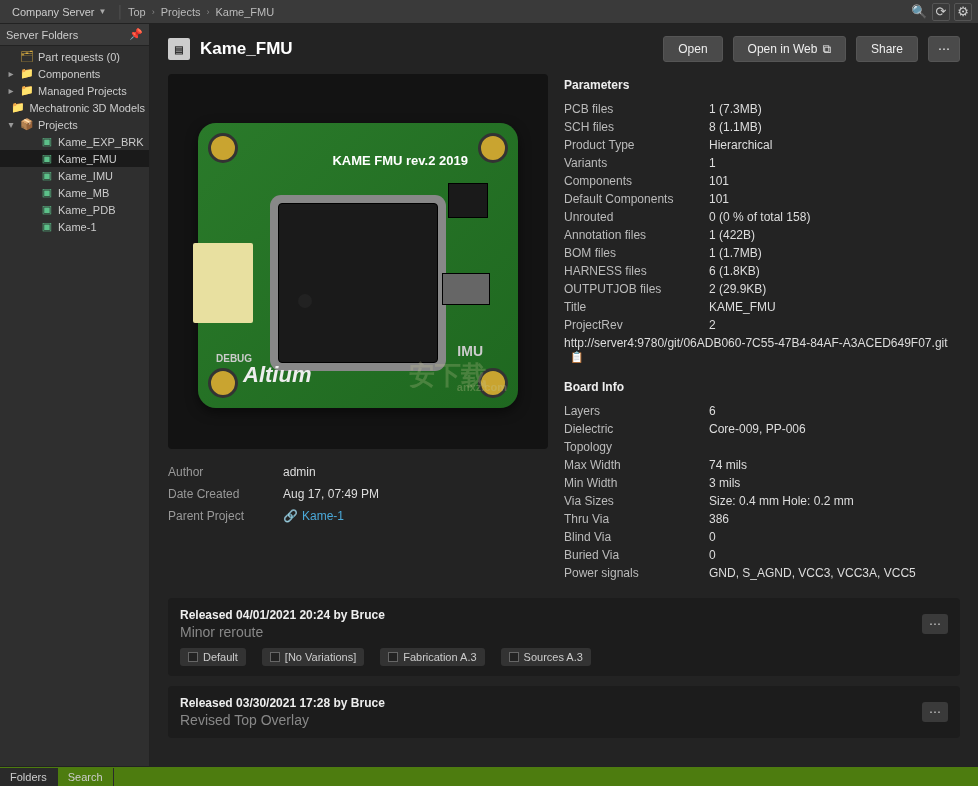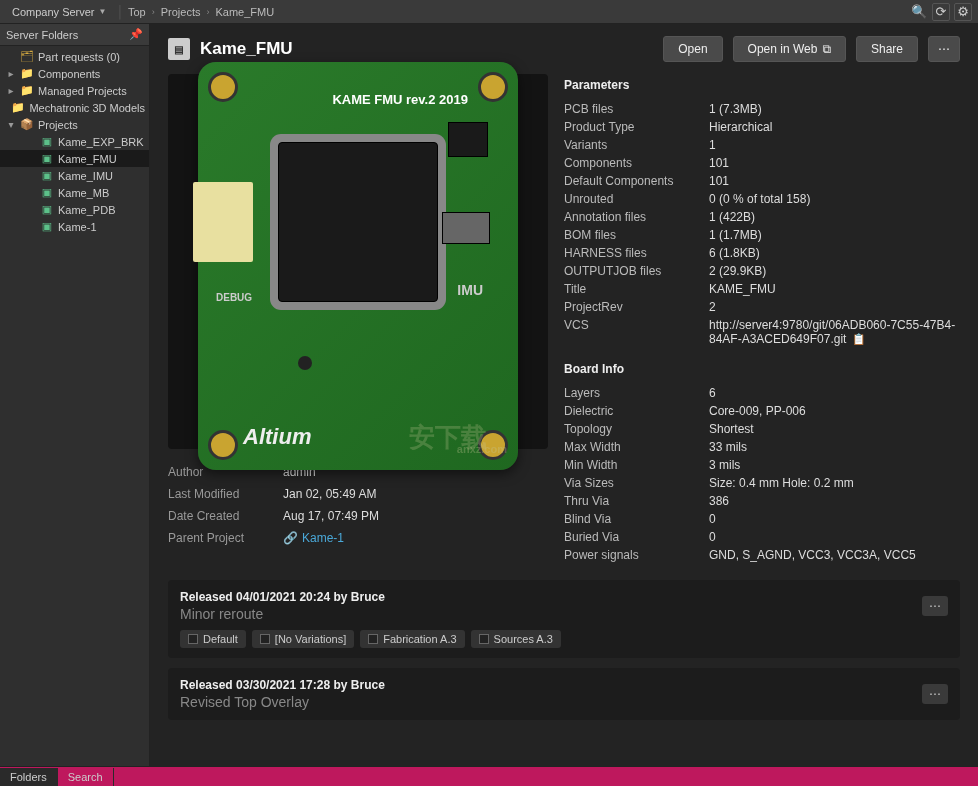--- a/index.html
+++ b/index.html
@@ -35,21 +35,21 @@
 .proj-icon { width:22px; height:22px; background:#ccc; border-radius:2px; display:flex; align-items:center;justify-content:center;font-size:10px;color:#333;font-weight:bold;}
 .proj-title { font-size: 17px; font-weight: 600; color: #fff; flex: 1; }
 .btn { background: #4a4a4a; border: 1px solid #555; padding: 5px 14px; border-radius: 3px; font-size: 12px; color: #eee; cursor: pointer; display:flex; align-items:center; gap:5px;}
 .btn.icon-only { padding: 5px 9px; }
 
 .content-body { display: flex; gap: 16px; padding: 0 18px 16px; }
 .left-col { width: 380px; }
 .right-col { flex: 1; }
 
 .pcb-preview { background: #131313; border-radius: 4px; padding: 22px; height: 375px; display:flex; align-items:center; justify-content:center;}
-.pcb-board { position:relative; width: 320px; height: 408px; background: linear-gradient(135deg,#2a7a2a,#1f6820); border-radius: 18px; box-shadow: 0 4px 12px rgba(0,0,0,0.5); margin-top: 8px;}
+.pcb-board { position:relative; width: 320px; height: 285px; background: linear-gradient(135deg,#2a7a2a,#1f6820); border-radius: 18px; box-shadow: 0 4px 12px rgba(0,0,0,0.5); margin-top: 8px;}
 .pcb-hole { position:absolute; width:30px;height:30px;border-radius:50%; background:#c9a430; border:3px solid #333;}
 .pcb-hole.tl{top:10px;left:10px;} .pcb-hole.tr{top:10px;right:10px;} .pcb-hole.bl{bottom:10px;left:10px;} .pcb-hole.br{bottom:10px;right:10px;}
 .pcb-chip{position:absolute;background:#1a1a1a;border:1px solid #000;}
 .pcb-chip.main{top:80px;left:80px;width:160px;height:160px;border-radius:4px;box-shadow:0 0 0 8px #888;}
 .pcb-chip.sm1{top:60px;right:30px;width:40px;height:35px;}
 .pcb-chip.sm2{top:150px;right:28px;width:48px;height:32px;background:#666;}
 .pcb-conn{position:absolute;top:120px;left:-5px;width:60px;height:80px;background:#e8e0a0;border-radius:2px;}
 .pcb-text{position:absolute;color:#fff;font-size:13px;font-weight:600;}
 .pcb-text.title{top:30px;right:50px;}
 .pcb-text.debug{top:230px;left:18px;font-size:10px;color:#ccc;}
@@ -70,26 +70,26 @@
 .param-label { width: 145px; color: #bbb; }
 .param-value { color: #ddd; flex:1;}
 .copy-icon{color:#777;font-size:11px;cursor:pointer;margin-left:6px;}
 
 .releases { padding: 0 18px 18px; }
 .releases-title { font-size: 15px; font-weight: 600; margin: 12px 0 10px; color:#fff;}
 .release-card { background: #1c1c1c; border-radius: 4px; padding: 10px 12px; margin-bottom: 10px; }
 .release-head { display: flex; justify-content: space-between; align-items: center; }
 .release-title { font-size: 12px; font-weight: 600; color: #eee; }
 .release-sub { font-size: 14px; color: #888; margin-top: 2px; }
-.release-tags { display: flex; gap: 6px; margin-top: 8px; }
+.release-tags { display: flex; gap: 16px; margin-top: 8px; }
 .tag { background: #333; border-radius: 3px; padding: 3px 8px; font-size: 11px; color: #ccc; display:flex; align-items:center; gap:5px;}
 .tag-box{width:10px;height:10px;border:1px solid #666;background:#222;}
 .more-btn{background:#3a3a3a;border-radius:3px;padding:3px 7px;font-size:12px;color:#ccc;cursor:pointer;}
 
-.bottombar { height: 20px; background: #be185d; border-top: 1px solid #222; display: flex; align-items: center;}
+.bottombar { height: 20px; background: #4d7c0f; border-top: 1px solid #222; display: flex; align-items: center;}
 .bottom-tab { padding: 3px 10px; font-size: 11px; color: #ccc; cursor: pointer; border-right:1px solid #2a2a2a;}
 .bottom-tab.active { background: #2a2a2a; }
 
 ::-webkit-scrollbar{width:10px;height:10px;}::-webkit-scrollbar-track{background:#2a2a2a;}::-webkit-scrollbar-thumb{background:#4a4a4a;border-radius:5px;}
 </style>
 </head>
 <body>
 
 <div class="topbar">
   <div class="topbar-left">
@@ -208,42 +208,42 @@
             <div class="pcb-text logo">Altium</div>
             <div class="watermark"><span>安下载</span><div class="wm-sub">anxz.com</div></div>
           </div>
         </div>
         <div class="meta-list" id="meta-list">
             <div class="meta-row">
               <div class="meta-label">Author</div>
               <div class="meta-value">admin</div>
             </div>
             <div class="meta-row">
-              <div class="meta-label">Last Modified</div>
-              <div class="meta-value">Jan 02, 05:49 AM</div>
-            </div>
-            <div class="meta-row">
               <div class="meta-label">Date Created</div>
               <div class="meta-value">Aug 17, 07:49 PM</div>
             </div>
             <div class="meta-row">
               <div class="meta-label">Parent Project</div>
               <div class="meta-value link"><span>🔗</span>Kame-1</div>
             </div>
           </div>
       </div>
 
       <div class="right-col">
         <div class="section-title">Parameters</div>
         <div id="params">
             <div class="param-row">
               <div class="param-label">PCB files</div>
               <div class="param-value">1 (7.3MB)</div>
             </div>
             <div class="param-row">
+              <div class="param-label">SCH files</div>
+              <div class="param-value">8 (1.1MB)</div>
+            </div>
+            <div class="param-row">
               <div class="param-label">Product Type</div>
               <div class="param-value">Hierarchical</div>
             </div>
             <div class="param-row">
               <div class="param-label">Variants</div>
               <div class="param-value">1</div>
             </div>
             <div class="param-row">
               <div class="param-label">Components</div>
               <div class="param-value">101</div>
@@ -274,41 +274,39 @@
             </div>
             <div class="param-row">
               <div class="param-label">Title</div>
               <div class="param-value">KAME_FMU</div>
             </div>
             <div class="param-row">
               <div class="param-label">ProjectRev</div>
               <div class="param-value">2</div>
             </div>
             <div class="param-row">
-              <div class="param-label">VCS</div>
               <div class="param-value">http://server4:9780/git/06ADB060-7C55-47B4-84AF-A3ACED649F07.git<span class="copy-icon">📋</span></div>
             </div>
           </div>
         <div class="section-title" style="margin-top:14px;">Board Info</div>
         <div id="board">
             <div class="param-row">
               <div class="param-label">Layers</div>
               <div class="param-value">6</div>
             </div>
             <div class="param-row">
               <div class="param-label">Dielectric</div>
               <div class="param-value">Core-009, PP-006</div>
             </div>
             <div class="param-row">
               <div class="param-label">Topology</div>
-              <div class="param-value">Shortest</div>
             </div>
             <div class="param-row">
               <div class="param-label">Max Width</div>
-              <div class="param-value">33 mils</div>
+              <div class="param-value">74 mils</div>
             </div>
             <div class="param-row">
               <div class="param-label">Min Width</div>
               <div class="param-value">3 mils</div>
             </div>
             <div class="param-row">
               <div class="param-label">Via Sizes</div>
               <div class="param-value">Size: 0.4 mm Hole: 0.2 mm</div>
             </div>
             <div class="param-row">

